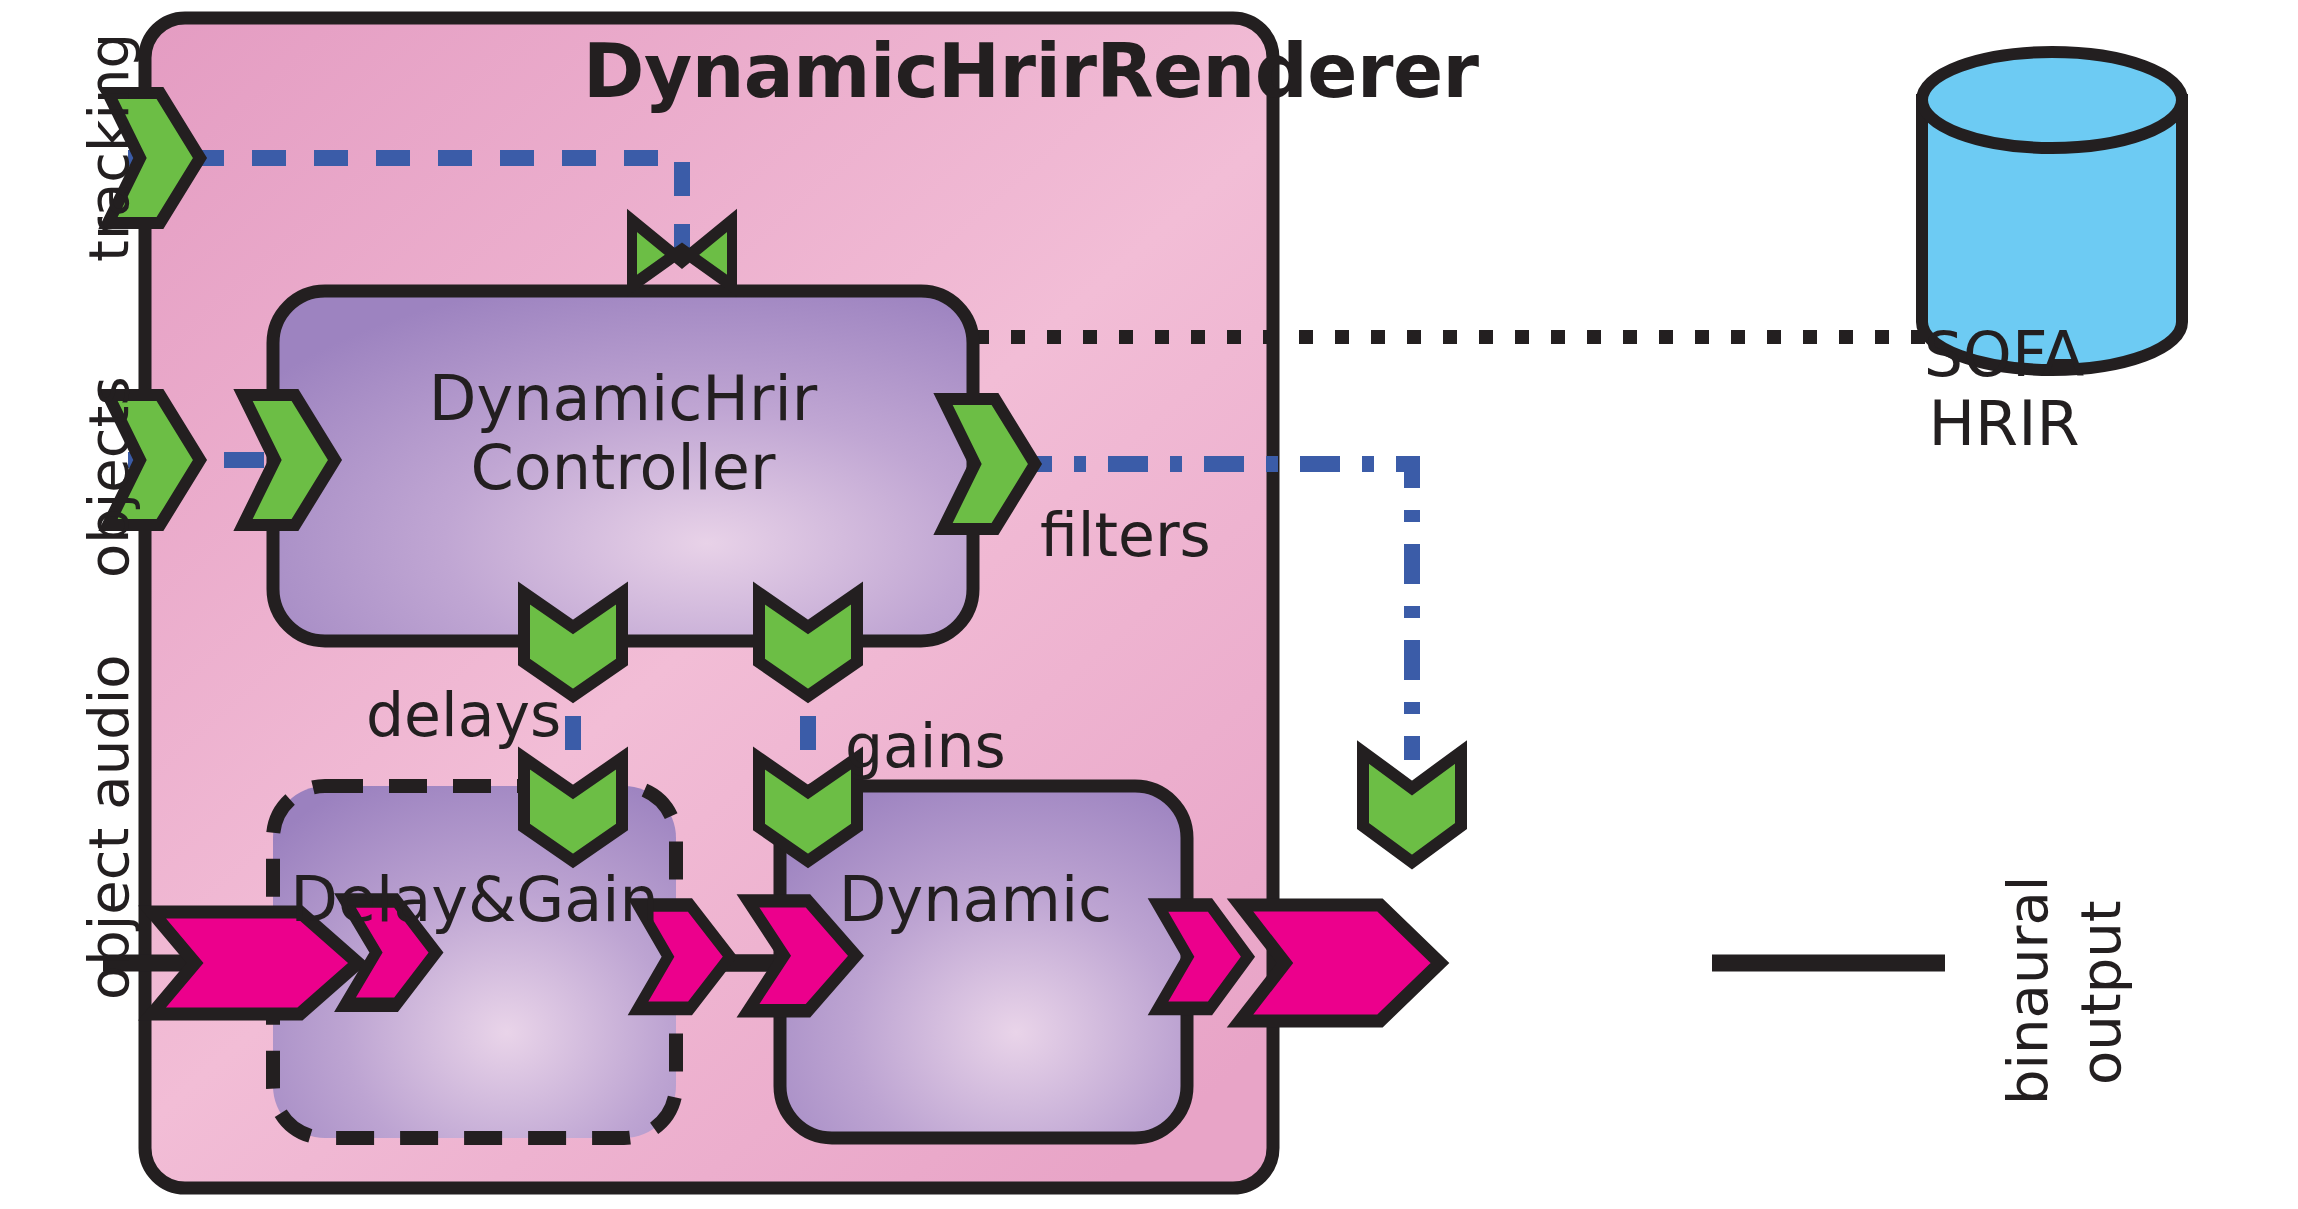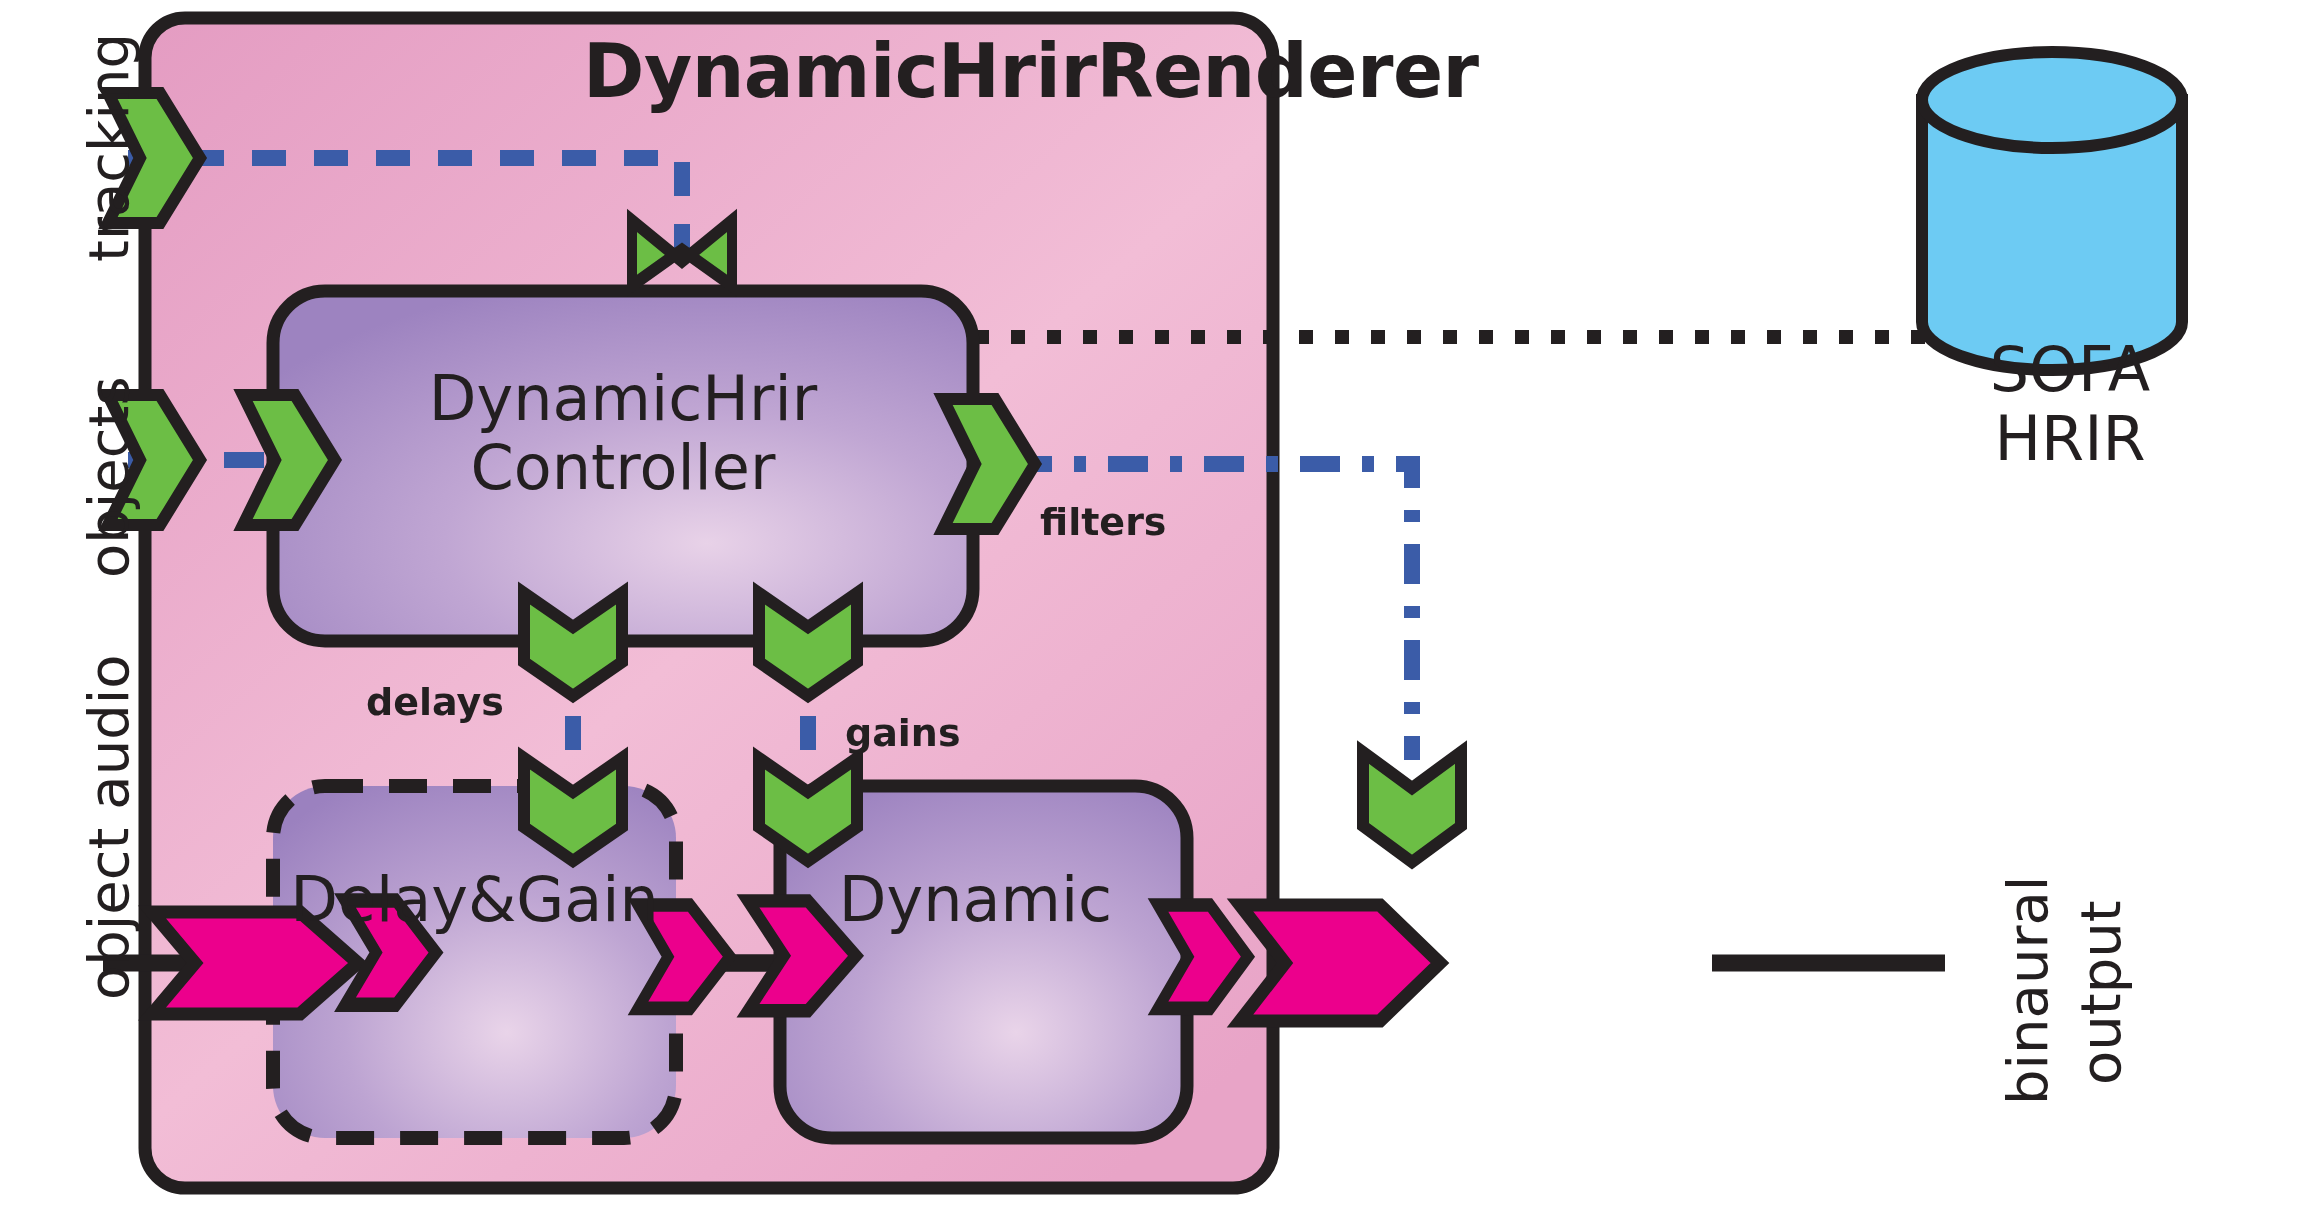--- a/index.html
+++ b/index.html
@@ -5,21 +5,21 @@
   html,body{margin:0;padding:0;background:#ffffff;}
   body{width:2298px;height:1209px;position:relative;overflow:hidden;
        font-family:"DejaVu Sans","Liberation Sans",sans-serif;}
   #stage{position:absolute;left:0;top:0;width:2298px;height:1209px;padding-left:32px;}
   svg{position:absolute;left:0;top:0;}
   .lbl{position:absolute;color:#231f20;font-family:"DejaVu Sans","Liberation Sans",sans-serif;
        white-space:nowrap;}
   .vlabel{transform-origin:0 0;font-size:56px;}
   .boxtext{font-size:62px;text-align:center;line-height:1.12;}
   .title{font-size:74px;font-weight:bold;letter-spacing:-0.5px;}
-  .sig{font-size:38px;font-weight:bold;}
+  .sig{font-size:60px;}
   .dbtext{font-size:62px;text-align:center;line-height:1.12;}
 </style>
 </head>
 <body>
 
 <div id="stage">
 
 <svg width="2298" height="1209" viewBox="0 0 2298 1209">
   <defs>
     <linearGradient id="gOuter" x1="0" y1="0" x2="0.85" y2="1">
@@ -170,21 +170,21 @@
 </div>
 
 <div class="lbl boxtext" style="left:263px;top:865px;width:423px;">
   <div>Delay&amp;Gain</div>
 </div>
 
 <div class="lbl boxtext" style="left:772px;top:865px;width:407px;">
   <div>Dynamic</div>
 </div>
 
-<div class="lbl dbtext" style="left:1940px;top:320px;width:260px;margin-top:15px;">
+<div class="lbl dbtext" style="left:1874px;top:320px;width:260px;">
   <div>SOFA</div>
   <div>HRIR</div>
 </div>
 
 <div class="lbl sig" style="left:1040px;top:500px;">filters</div>
 
 <div class="lbl sig" style="left:366px;top:680px;">delays</div>
 
 <div class="lbl sig" style="left:845px;top:711px;">gains</div>
 

